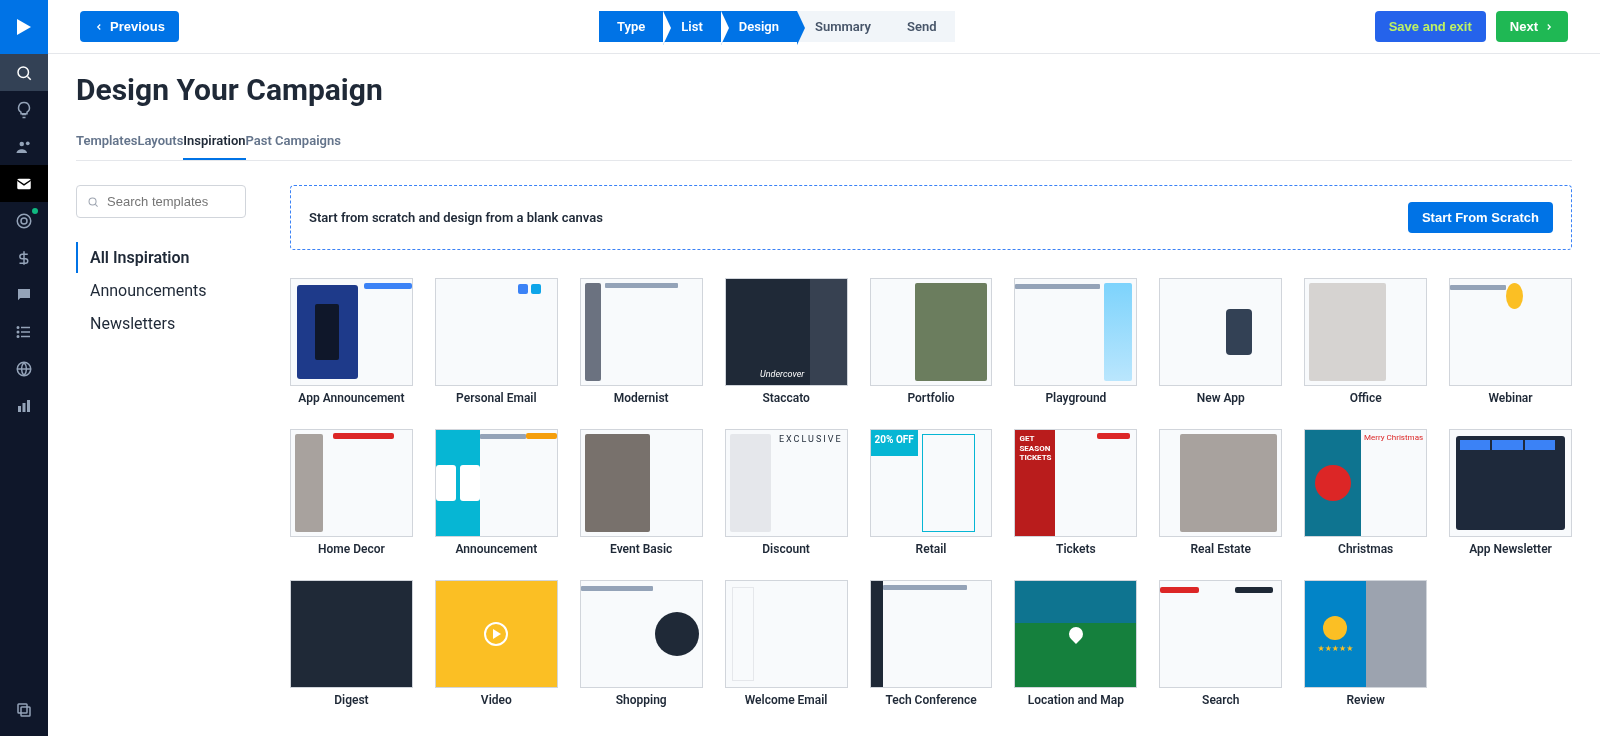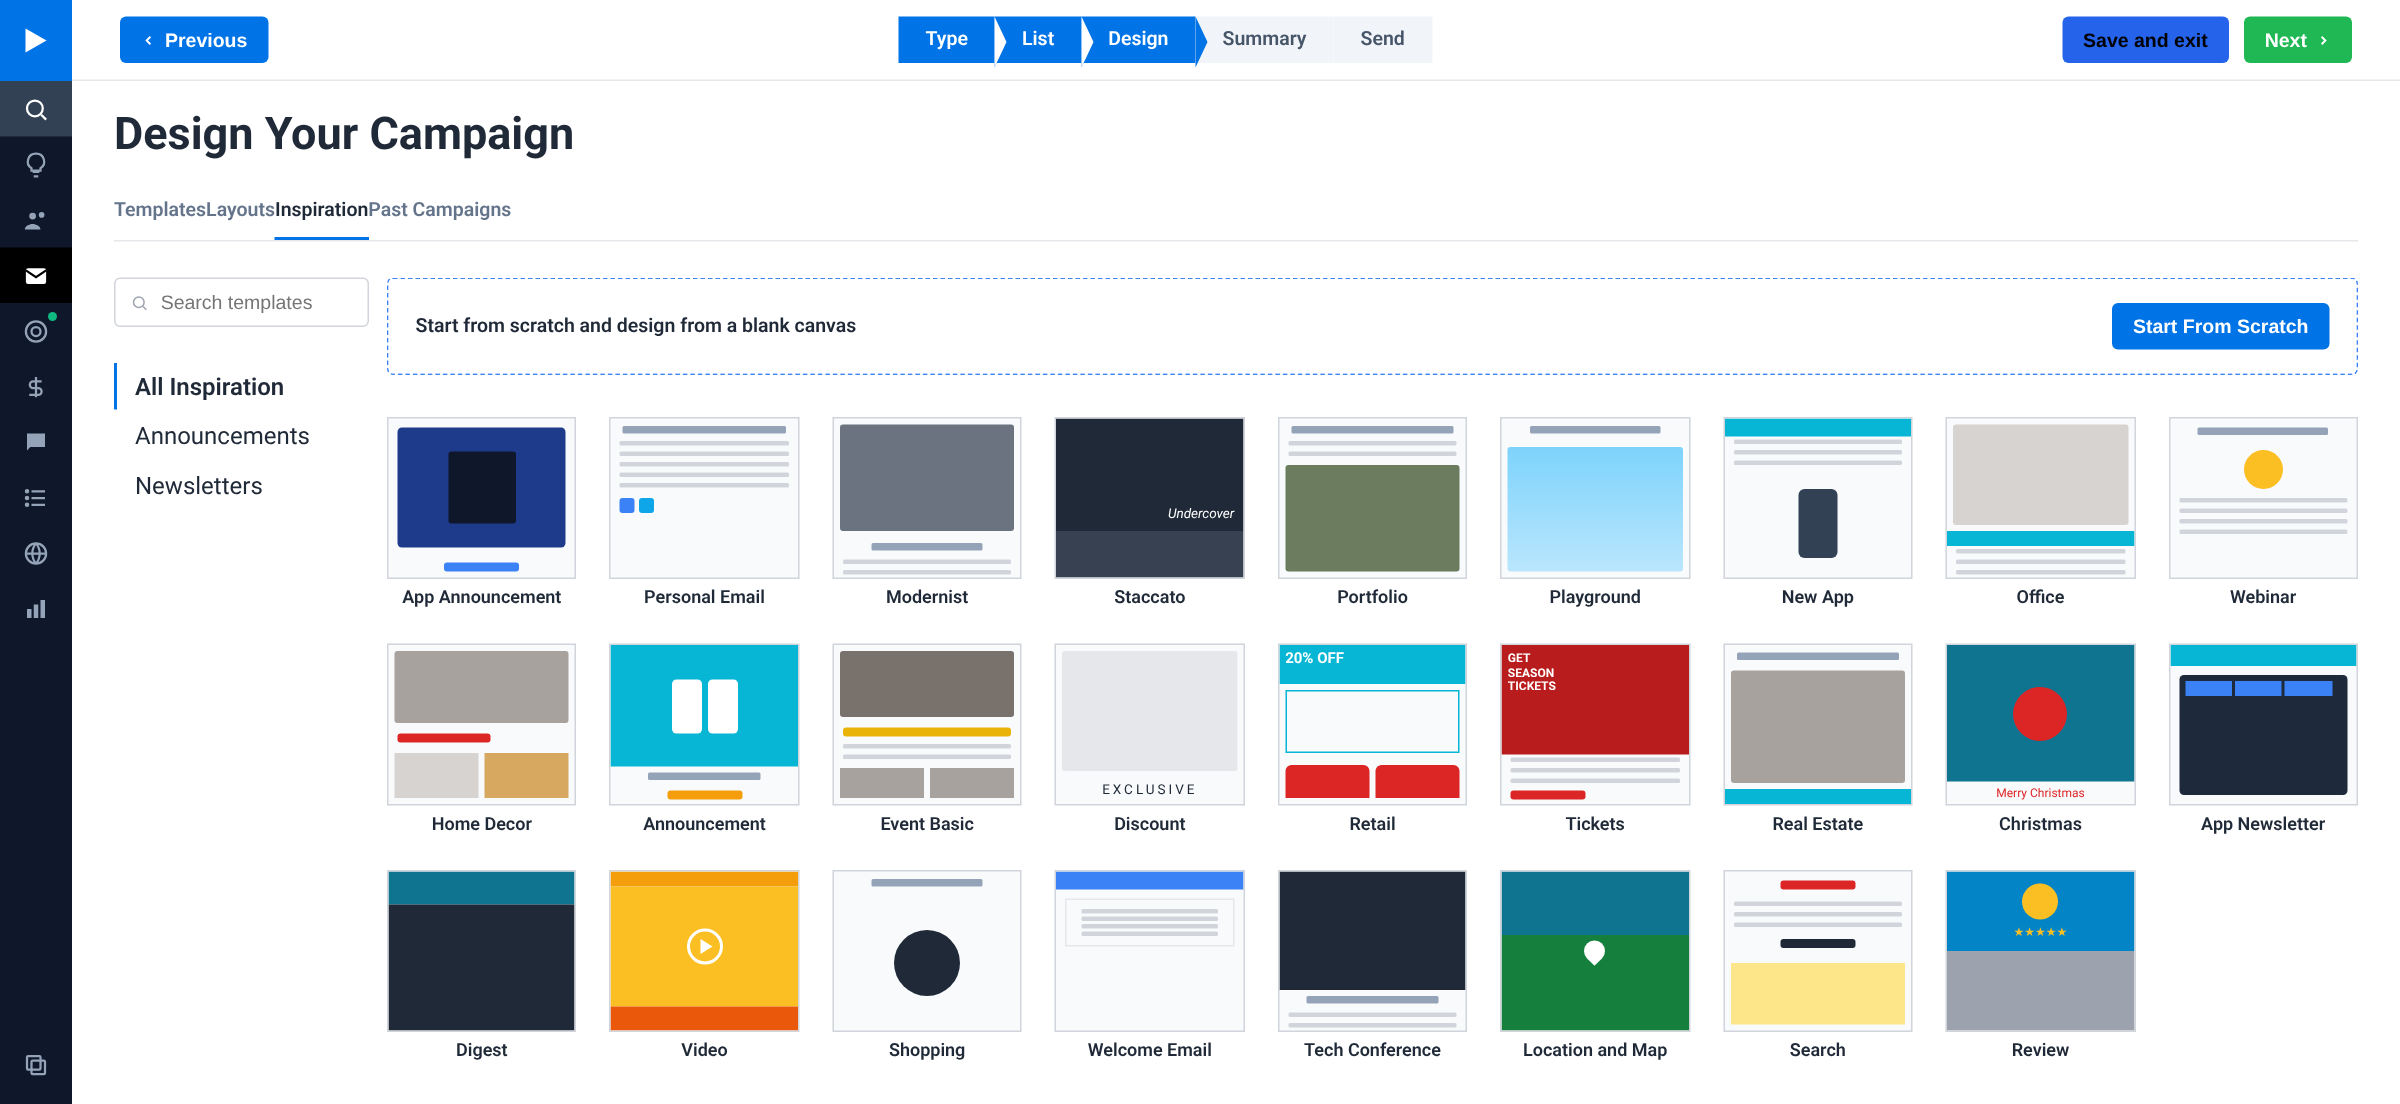--- a/index.html
+++ b/index.html
@@ -11,46 +11,46 @@
 .sb-icon { width: 48px; height: 37px; display: flex; align-items: center; justify-content: center; color: #94a3b8; cursor: pointer; position: relative; }
 .sb-icon.active { background: #000; color: #fff; }
 .sb-icon.highlight { background: #334155; color: #fff; }
 .sb-icon .dot { position: absolute; top: 6px; right: 10px; width: 6px; height: 6px; background: #10b981; border-radius: 50%; }
 .sb-spacer { flex: 1; }
 .main { flex: 1; display: flex; flex-direction: column; overflow: hidden; }
 .topbar { height: 54px; border-bottom: 1px solid #e5e7eb; display: flex; align-items: center; padding: 0 32px; }
 .btn { border: none; border-radius: 4px; padding: 8px 14px; font-weight: 600; font-size: 13px; cursor: pointer; display: inline-flex; align-items: center; gap: 6px; }
 .btn-blue { background: #0073e6; color: #fff; }
 .btn-green { background: #1fb854; color: #fff; }
-.btn-blue-dark { background: #2563eb; color: #000000; }
+.btn-blue-dark { background: #2563eb; color: #bef264; }
 .step-nav { display: flex; gap: 0; margin: 0 auto; }
 .step { padding: 8px 18px; font-weight: 600; font-size: 13px; position: relative; cursor: pointer; }
 .step.active { background: #0073e6; color: #fff; }
 .step.inactive { background: #f1f5f9; color: #475569; }
 .step.active::after { content: ''; position: absolute; right: -8px; top: 0; width: 0; height: 0; border-top: 17px solid transparent; border-bottom: 17px solid transparent; border-left: 8px solid #0073e6; z-index: 1; }
 .step.active + .step.active::before { content: ''; position: absolute; left: 0; top: 0; width: 0; height: 0; border-top: 17px solid transparent; border-bottom: 17px solid transparent; border-left: 8px solid #fff; z-index: 1; }
 .topbar-right { display: flex; gap: 10px; }
 .content { flex: 1; overflow-y: auto; padding: 18px 28px 28px 28px; }
 h1.page-title { font-size: 30px; font-weight: 700; margin-bottom: 18px; }
 .tabs { display: flex; border-bottom: 1px solid #e5e7eb; margin-bottom: 24px; }
 .tab { padding: 8px 0 10px 0; font-weight: 600; font-size: 13px; color: #64748b; cursor: pointer; border-bottom: 2px solid transparent; }
 .tab.active { color: #1f2937; border-bottom-color: #0073e6; }
-.body-row { display: flex; gap: 12px; align-items: flex-start; }
+.body-row { display: flex; gap: 44px; align-items: flex-start; }
 .left-col { width: 170px; flex-shrink: 0; }
 .right-col { flex: 1; }
 .search-box { display: flex; align-items: center; border: 1px solid #d1d5db; border-radius: 4px; padding: 8px 10px; gap: 8px; margin-bottom: 24px; }
 .search-box input { border: none; outline: none; font-size: 13px; width: 100%; }
 .side-list { display: flex; flex-direction: column; gap: 2px; }
 .side-item { padding: 6px 12px; font-size: 16px; cursor: pointer; border-left: 2px solid transparent; }
 .side-item.active { border-left-color: #0073e6; font-weight: 600; color: #1f2937; }
 .scratch-banner { border: 1px dashed #3b82f6; border-radius: 4px; padding: 16px 18px; display: flex; align-items: center; justify-content: space-between; margin-bottom: 28px; }
 .scratch-banner span { font-weight: 600; font-size: 13px; }
 .grid { display: grid; grid-template-columns: repeat(8, 1fr); gap: 28px 26px; }
 .card { display: flex; flex-direction: column; align-items: center; cursor: pointer; }
-.thumb { width: 100%; height: 108px; border: 1px solid #d1d5db; background: #f8fafc; display: flex; flex-direction: column; overflow: hidden; }
+.thumb { width: 100%; height: 108px; border: 1px solid #d1d5db; background: #f8fafc; display: flex; flex-direction: row; overflow: hidden; }
 .card-label { margin-top: 5px; font-size: 12px; font-weight: 600; text-align: center; }
 
 .th-bar { height: 6px; margin: 3px 6px; background: #cbd5e1; border-radius: 2px; }
 .th-block { flex: 1; margin: 4px; border-radius: 2px; }
 .th-row { display: flex; gap: 4px; margin: 4px; }
 .th-text { height: 3px; background: #d1d5db; margin: 2px 6px; border-radius: 1px; }
 .th-title { height: 5px; background: #94a3b8; margin: 5px 8px 3px 8px; border-radius: 1px; }
 .svg-ico { width: 18px; height: 18px; }
 </style>
 </head>

